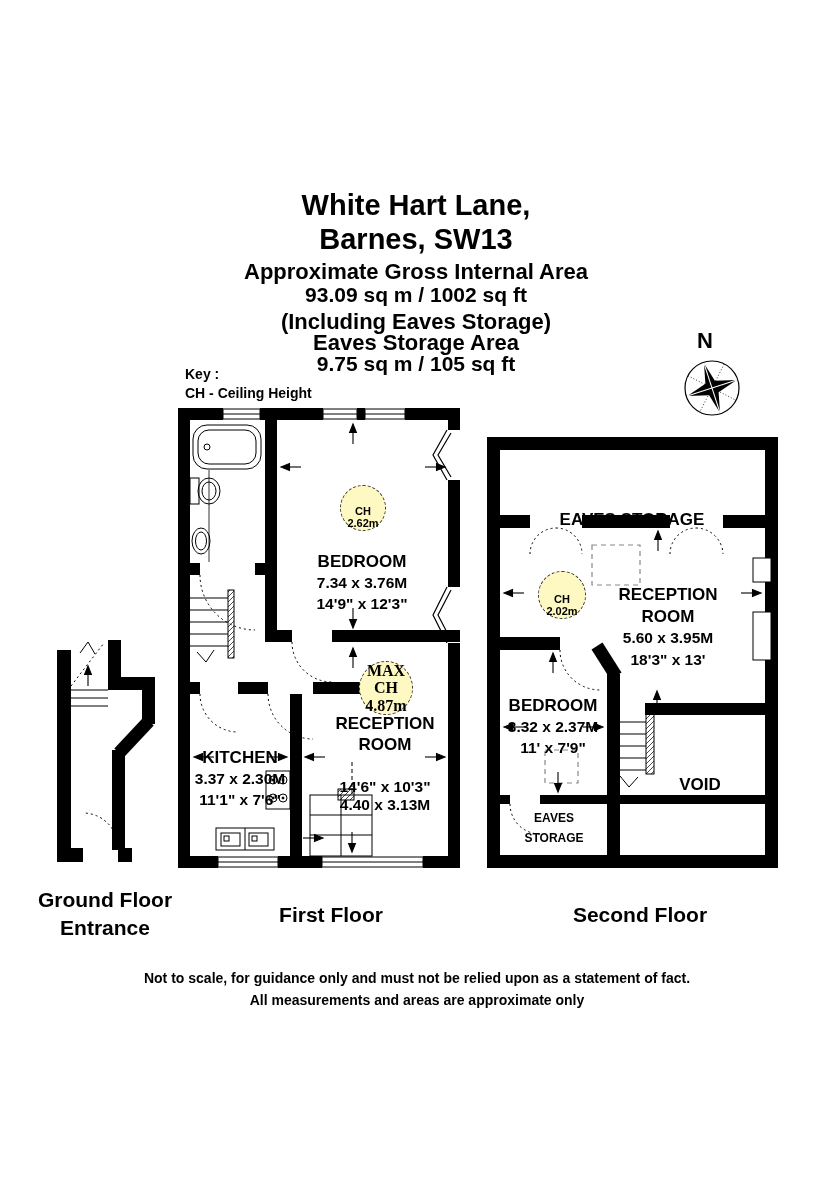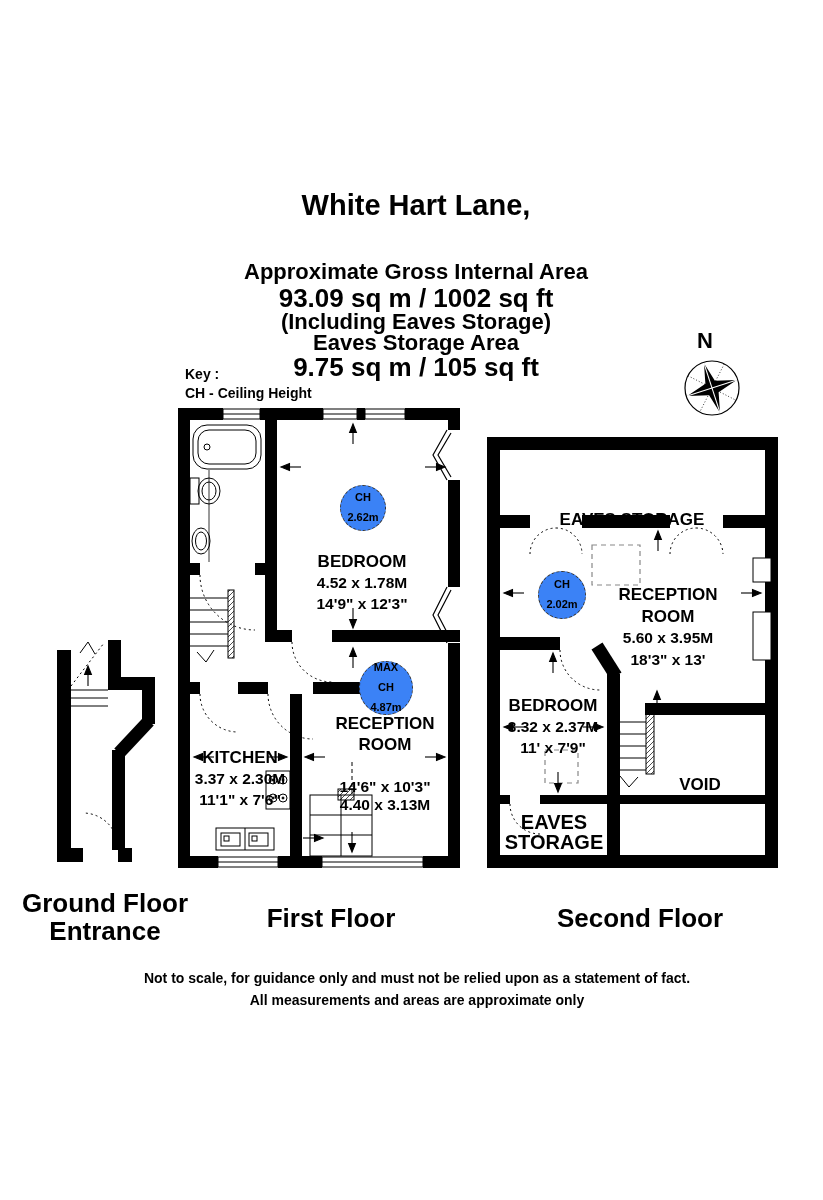--- a/index.html
+++ b/index.html
@@ -3,32 +3,32 @@
 <meta charset="utf-8">
 <style>
   html,body{margin:0;padding:0;background:#fff;}
   .canvas{position:relative;width:823px;height:1200px;background:#fff;overflow:hidden;
           font-family:"Liberation Sans", sans-serif;}
   svg{position:absolute;left:0;top:0;}
   .L{position:absolute;font-weight:bold;color:#000;white-space:nowrap;
      transform:translateX(-50%);text-align:center;}
   .Lleft{position:absolute;font-weight:bold;color:#000;white-space:nowrap;}
   .t29{font-size:29px;line-height:1.1;}
-  .t21{font-size:26px;}
+  .t21{font-size:21px;}
   .t18{font-size:22px;}
   .t17{font-size:17px;}
-  .t16{font-size:20px;text-align:center;}
+  .t16{font-size:12px;text-align:center;}
   .t155{font-size:15.5px;}
   .t135{font-size:14px;}
   .t22{font-size:22px;}
   .chcircle{position:absolute;border:1.6px dashed #333;border-radius:50%;
-            display:flex;flex-direction:column;align-items:center;justify-content:center;
-            font-weight:bold;color:#000;line-height:1.08;background:#3b82f6;gap:8px;}
+            display:flex;flex-direction:column;align-items:center;justify-content:flex-end;
+            font-weight:bold;color:#000;line-height:1.08;background:#fef9c3;}
   .ch11{font-size:11px;}
-  .ch105{font-size:11px;}
+  .ch105{font-size:16px;font-family:Liberation Serif, serif;}
 </style>
 </head>
 <body>
 
 <div class="canvas">
 
 <svg width="823" height="1200" viewBox="0 0 823 1200">
   <defs>
     <pattern id="h" width="5" height="5" patternUnits="userSpaceOnUse">
       <path d="M0,5 L5,0" stroke="#000" stroke-width="0.7"></path>
@@ -247,37 +247,38 @@
       <line x1="-19" y1="-19" x2="19" y2="19" stroke="#000" stroke-width="0.7" stroke-dasharray="1,2"></line>
       <line x1="19" y1="-19" x2="-19" y2="19" stroke="#000" stroke-width="0.7" stroke-dasharray="1,2"></line>
       <path d="M0,-26 L5,-6 L26,0 L5,6 L0,26 L-5,6 L-26,0 L-5,-6 Z" fill="#000"></path>
       <line x1="0" y1="-26" x2="0" y2="26" stroke="#fff" stroke-width="1"></line>
       <line x1="-26" y1="0" x2="26" y2="0" stroke="#fff" stroke-width="1"></line>
     </g>
   </g>
 </svg>
 
 <div class="L t29" style="left:416px;top:190px;">White Hart Lane,</div>
+<div class="L t29" style="left:416px;top:224px;">Barnes, SW13</div>
 <div class="L t18" style="left:416px;top:259px;">Approximate Gross Internal Area</div>
 <div class="L t21" style="left:416px;top:283px;">93.09 sq m /  1002 sq ft</div>
 <div class="L t18" style="left:416px;top:309px;">(Including Eaves Storage)</div>
 <div class="L t18" style="left:416px;top:330px;">Eaves Storage Area</div>
 <div class="L t21" style="left:416px;top:352px;">9.75 sq m /  105 sq ft</div>
 
 <div class="Lleft t135" style="left:185px;top:366px;">Key :</div>
 <div class="Lleft t135" style="left:185px;top:385px;">CH - Ceiling Height</div>
 
 <div class="L t22" style="left:705px;top:328px;">N</div>
 
 <div class="chcircle ch11" style="left:340px;top:485px;width:44px;height:44px;">
   <div>CH</div>
   <div>2.62m</div>
 </div>
 <div class="L t17" style="left:362px;top:552px;">BEDROOM</div>
-<div class="L t155" style="left:362px;top:574px;">4.52 x 1.78M</div>
+<div class="L t155" style="left:362px;top:574px;">7.34 x 3.76M</div>
 <div class="L t155" style="left:362px;top:595px;">14'9" x 12'3"</div>
 
 <div class="chcircle ch105" style="left:359px;top:661px;width:52px;height:52px;">
   <div>MAX</div>
   <div>CH</div>
   <div>4.87m</div>
 </div>
 <div class="L t17" style="left:385px;top:714px;">RECEPTION</div>
 <div class="L t17" style="left:385px;top:735px;">ROOM</div>
 <div class="L t155" style="left:385px;top:796px;">4.40 x 3.13M</div>

